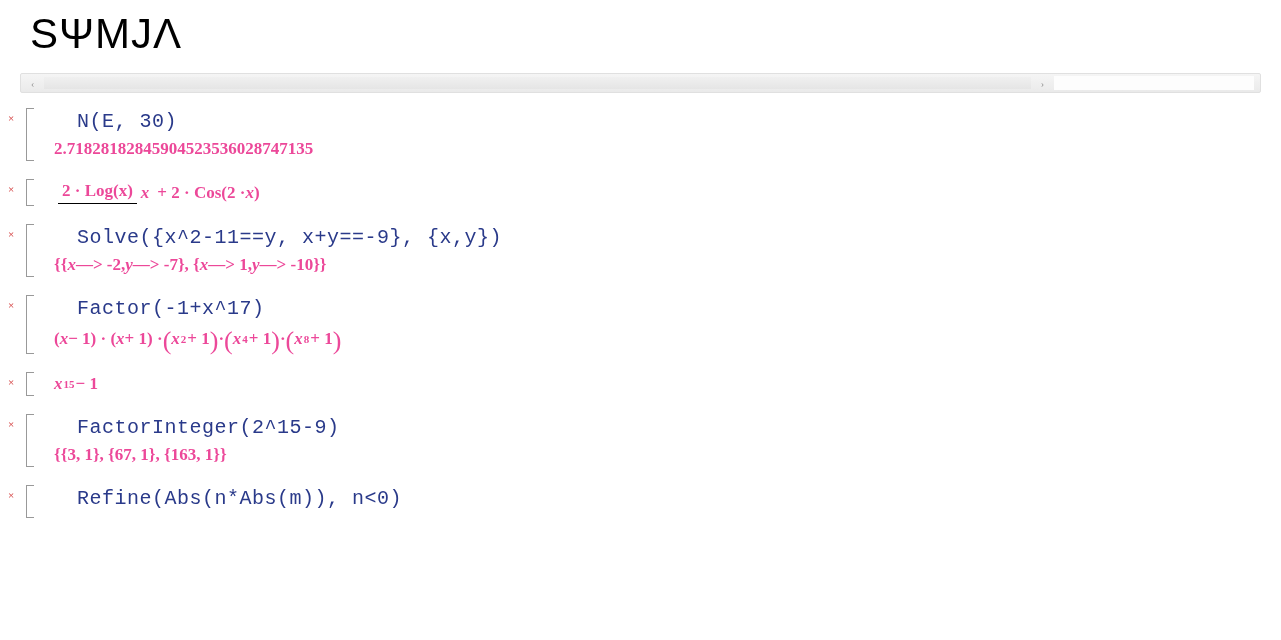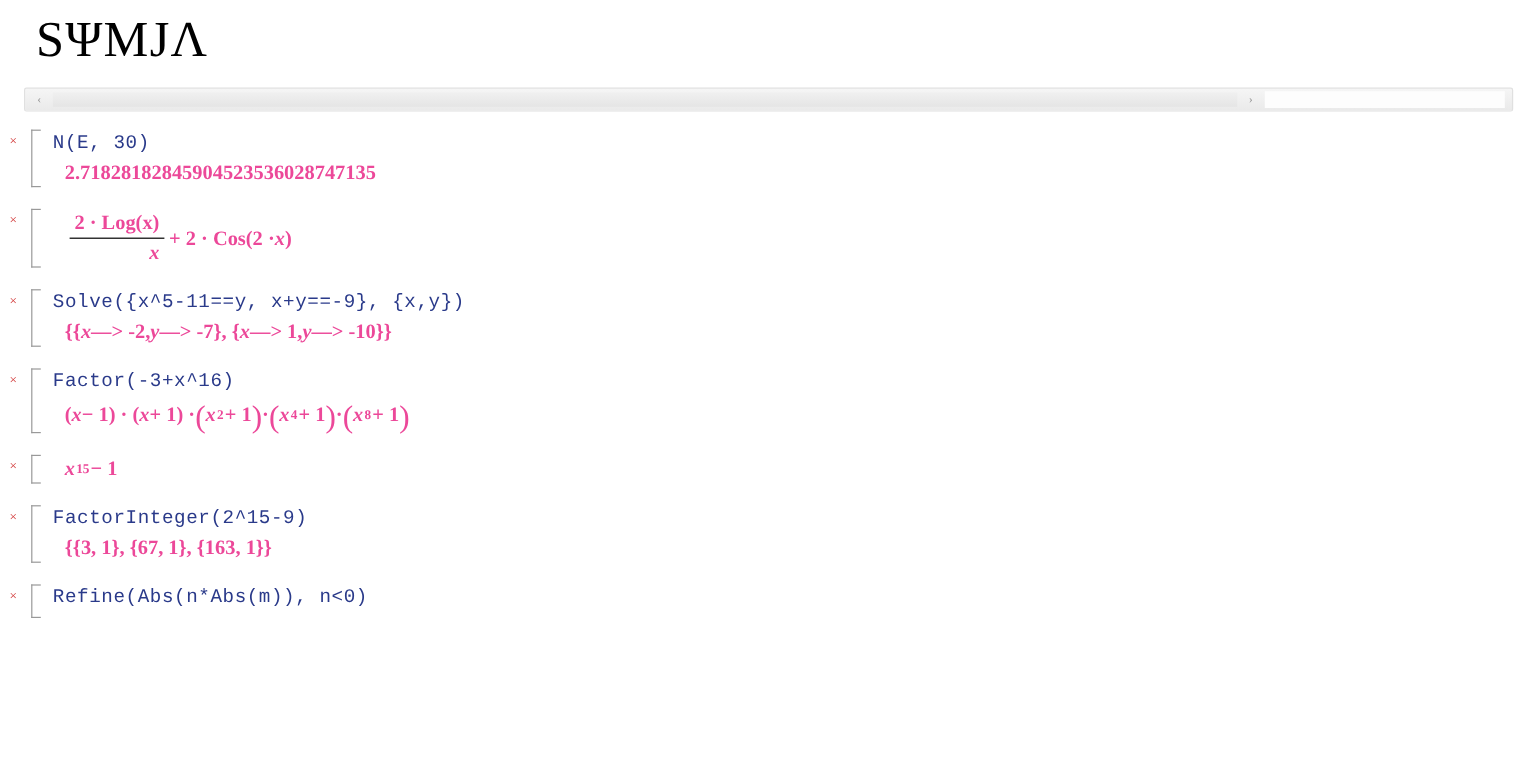--- a/index.html
+++ b/index.html
@@ -14,21 +14,21 @@
       overflow-x: hidden;
     }
     .header {
       padding: 10px 30px 15px 30px;
     }
     .logo {
       font-size: 42px;
       font-weight: normal;
       letter-spacing: 1px;
       color: #000;
-      font-family: Liberation Serif, serif;
+      font-family: Liberation Sans, sans-serif;
     }
     .toolbar {
       margin: 0 20px 15px 20px;
       height: 20px;
       background: linear-gradient(to bottom, #f5f5f5, #eaeaea);
       border: 1px solid #e0e0e0;
       border-radius: 2px;
       display: flex;
       align-items: center;
       justify-content: space-between;
@@ -78,39 +78,40 @@
       border-bottom: 1px solid #999;
       margin-right: 10px;
       margin-left: 4px;
     }
     .cell-body {
       flex: 1;
       padding: 2px 0;
     }
     .cell-input {
       font-family: 'Courier New', monospace;
-      font-size: 16px;
+      font-size: 20px;
       color: #2a3a8a;
       margin-bottom: 6px;
       letter-spacing: 0.5px;
+      margin-left: 33px;
     }
     .cell-output {
       font-family: Georgia, 'Times New Roman', serif;
       font-size: 17px;
       color: #ec4899;
       font-weight: bold;
       padding-left: 10px;
       display: flex;
       align-items: center;
       flex-wrap: wrap;
     }
     .frac {
       display: inline-flex;
-      flex-direction: column;
-      align-items: flex-end;
+      flex-direction: row;
+      align-items: flex-start;
       vertical-align: middle;
       margin: 0 4px;
     }
     .frac-num {
       border-bottom: 1.5px solid #000;
       padding: 0 4px 2px 4px;
     }
     .frac-den {
       padding: 2px 4px 0 4px;
     }
@@ -172,40 +173,40 @@
         <span class="math-i">x</span>
         <span>)</span>
       </div>
     </div>
   </div>
 
   <div class="cell">
     <div class="cell-close">×</div>
     <div class="cell-bracket"></div>
     <div class="cell-body">
-      <div class="cell-input">Solve({x^5-11==y, x+y==-9}, {x,y})</div>
+      <div class="cell-input">Solve({x^2-11==y, x+y==-9}, {x,y})</div>
       <div class="cell-output">
         <span>{{</span>
         <span class="math-i">x</span>
         <span> —&gt; -2, </span>
         <span class="math-i">y</span>
         <span> —&gt; -7}, {</span>
         <span class="math-i">x</span>
         <span> —&gt; 1, </span>
         <span class="math-i">y</span>
         <span> —&gt; -10}}</span>
       </div>
     </div>
   </div>
 
   <div class="cell">
     <div class="cell-close">×</div>
     <div class="cell-bracket"></div>
     <div class="cell-body">
-      <div class="cell-input">Factor(-3+x^16)</div>
+      <div class="cell-input">Factor(-1+x^17)</div>
       <div class="cell-output">
         <span>(</span>
         <span class="math-i">x</span>
         <span> − 1) · (</span>
         <span class="math-i">x</span>
         <span> + 1) · </span>
         <span class="paren-big">(</span>
         <span class="math-i">x</span>
           <sup>2</sup>
         <span> + 1</span>

